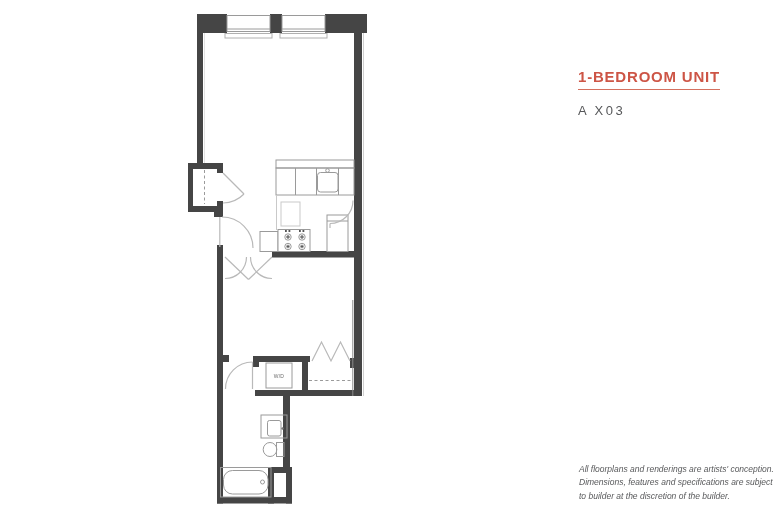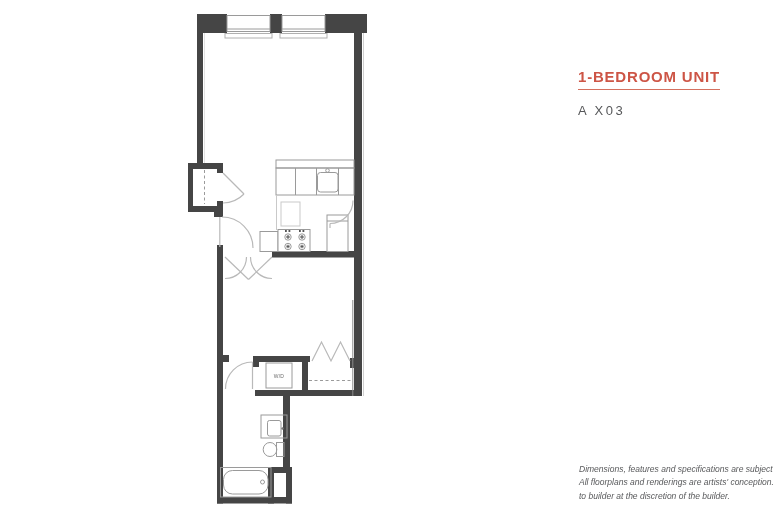--- a/index.html
+++ b/index.html
@@ -155,18 +155,18 @@
       <line x1="309" y1="380.5" x2="352" y2="380.5"></line>
     </g>
   </svg>
 
   <div class="info">
     <div class="title">1-BEDROOM UNIT</div>
     <div class="unit-code">A X03</div>
   </div>
 
   <div class="disclaimer">
+    <div>All floorplans and renderings are artists' conception.</div>
     <div>Dimensions, features and specifications are subject</div>
-    <div>All floorplans and renderings are artists' conception.</div>
     <div>to builder at the discretion of the builder.</div>
   </div>
 
 </div>
 
 </body></html>

